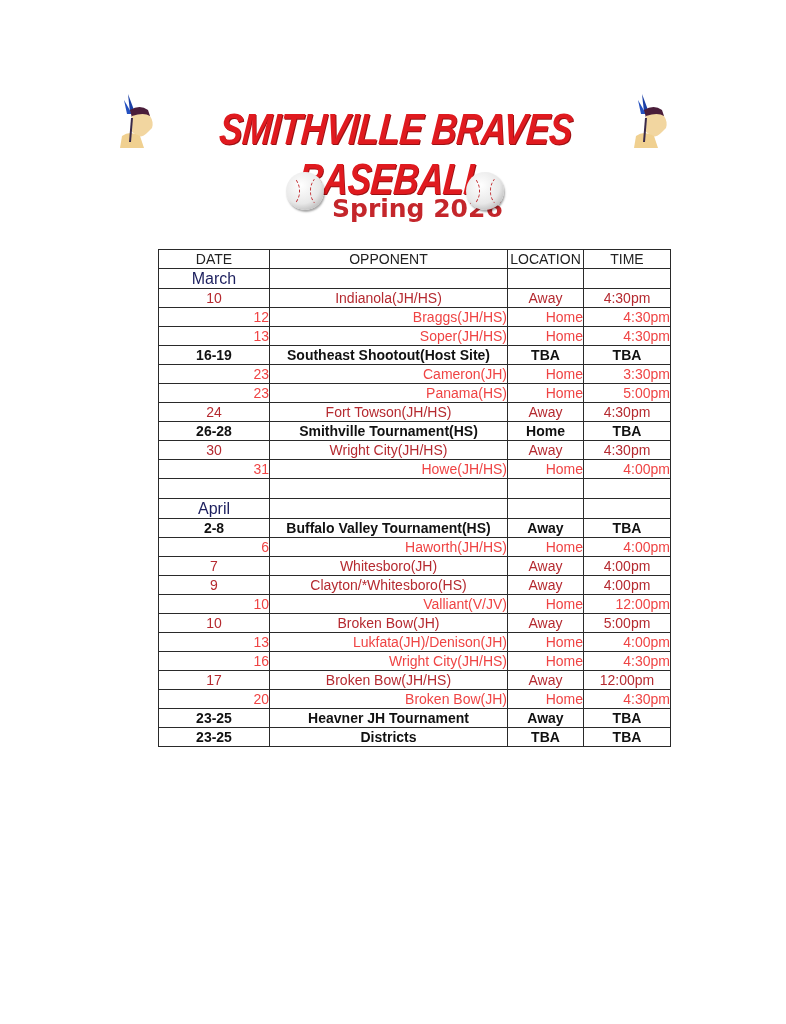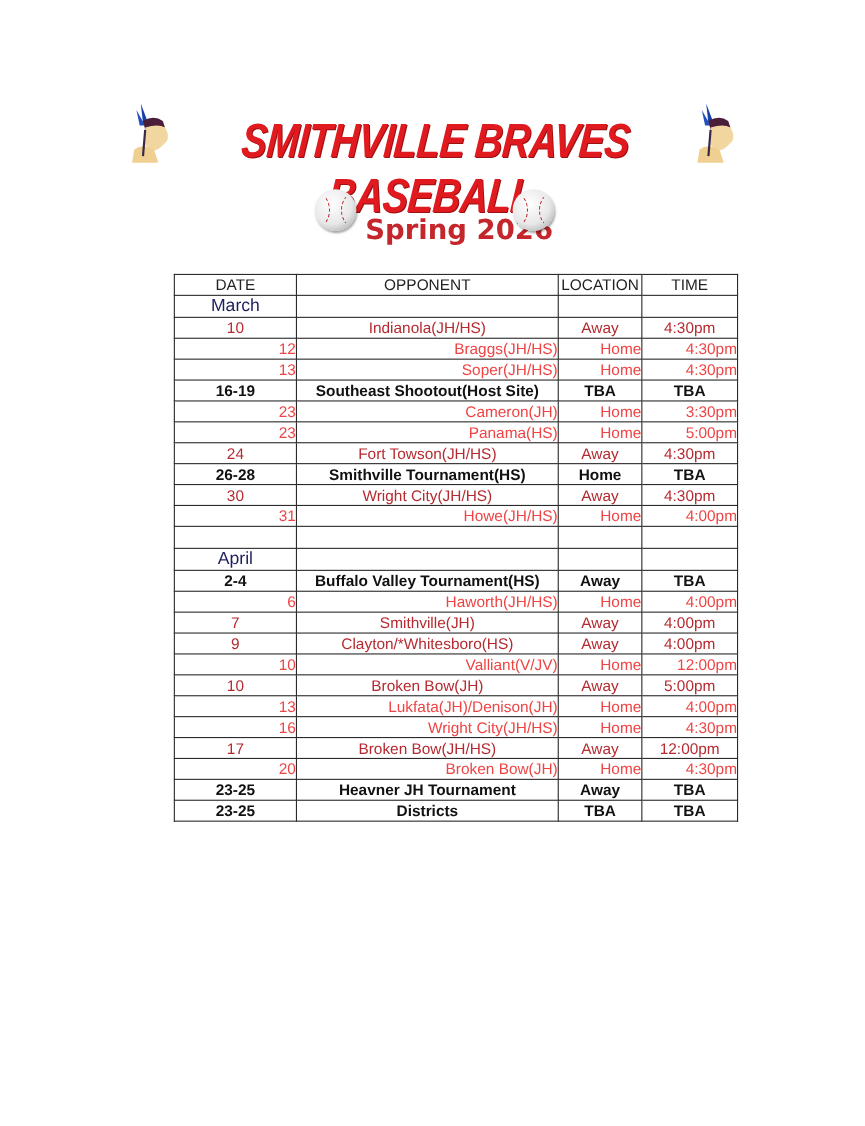--- a/index.html
+++ b/index.html
@@ -169,34 +169,34 @@
         <td></td>
         <td></td>
       </tr>
       <tr class="month-row">
         <td class="month">April</td>
         <td></td>
         <td></td>
         <td></td>
       </tr>
       <tr class="event">
-        <td>2-4</td>
+        <td>2-8</td>
         <td>Buffalo Valley Tournament(HS)</td>
         <td>Away</td>
         <td>TBA</td>
       </tr>
       <tr class="home">
         <td>6</td>
         <td>Haworth(JH/HS)</td>
         <td>Home</td>
         <td>4:00pm</td>
       </tr>
       <tr class="away">
         <td>7</td>
-        <td>Smithville(JH)</td>
+        <td>Whitesboro(JH)</td>
         <td>Away</td>
         <td>4:00pm</td>
       </tr>
       <tr class="away">
         <td>9</td>
         <td>Clayton/*Whitesboro(HS)</td>
         <td>Away</td>
         <td>4:00pm</td>
       </tr>
       <tr class="home">

